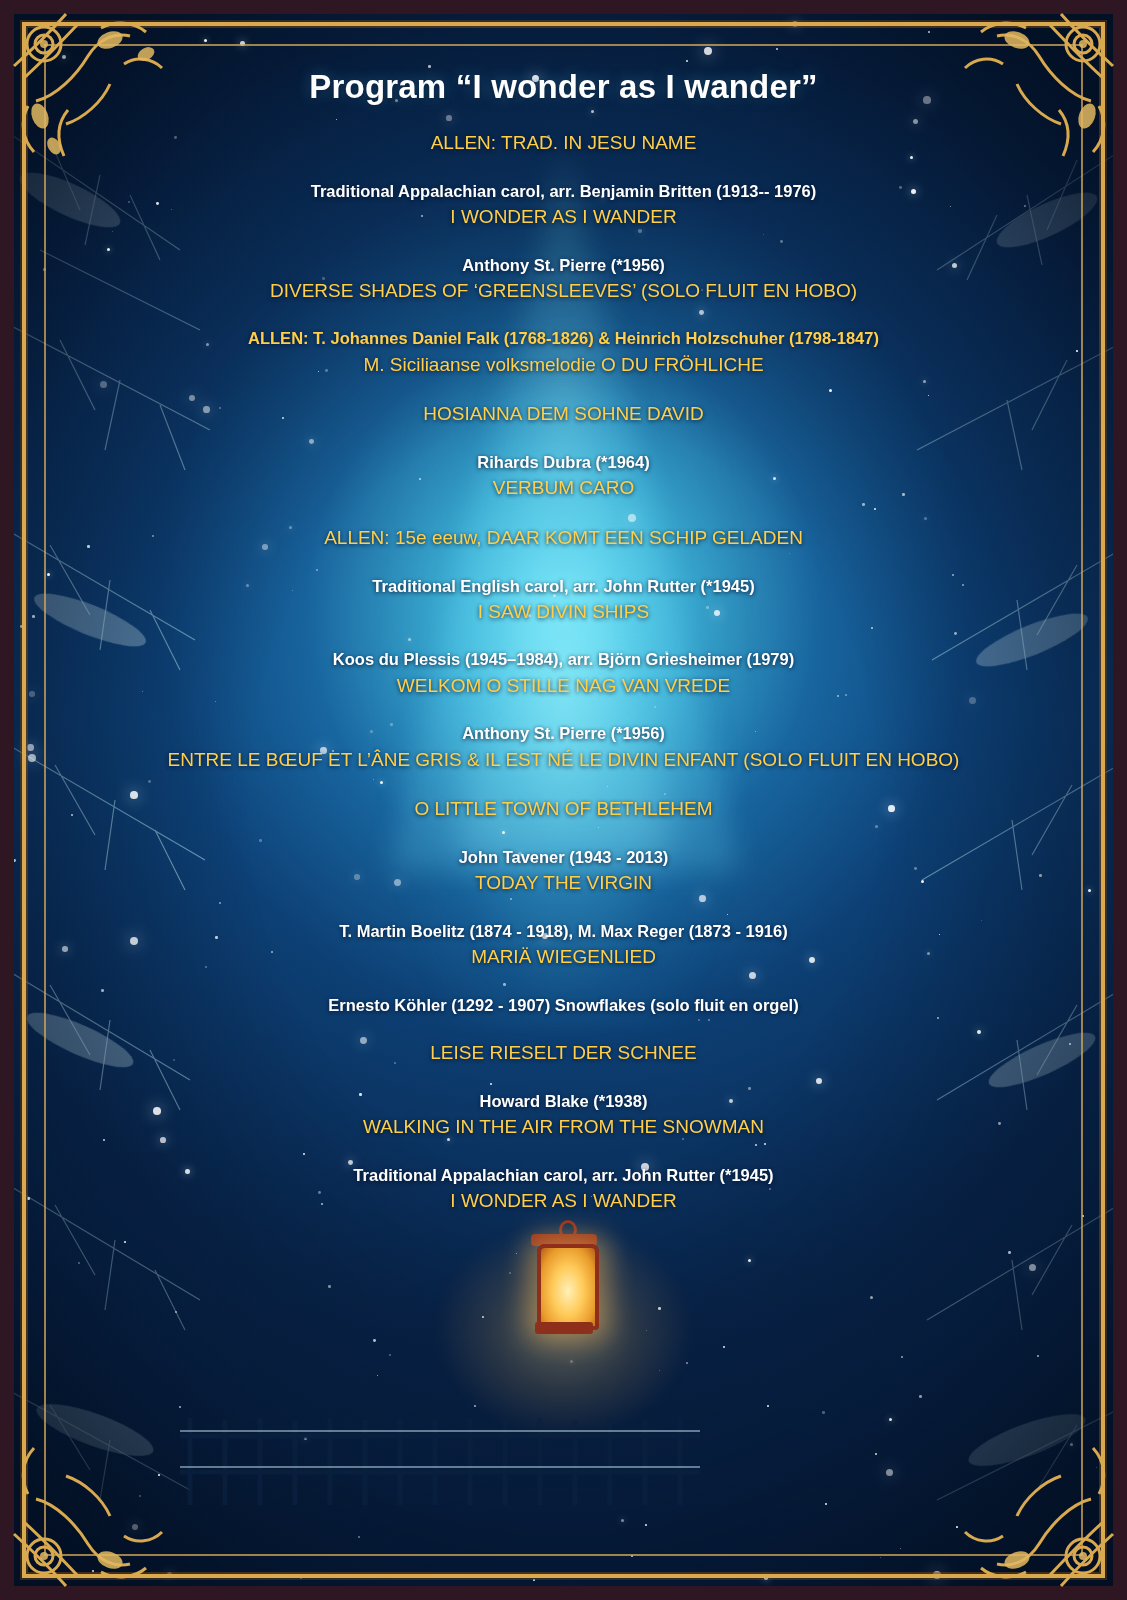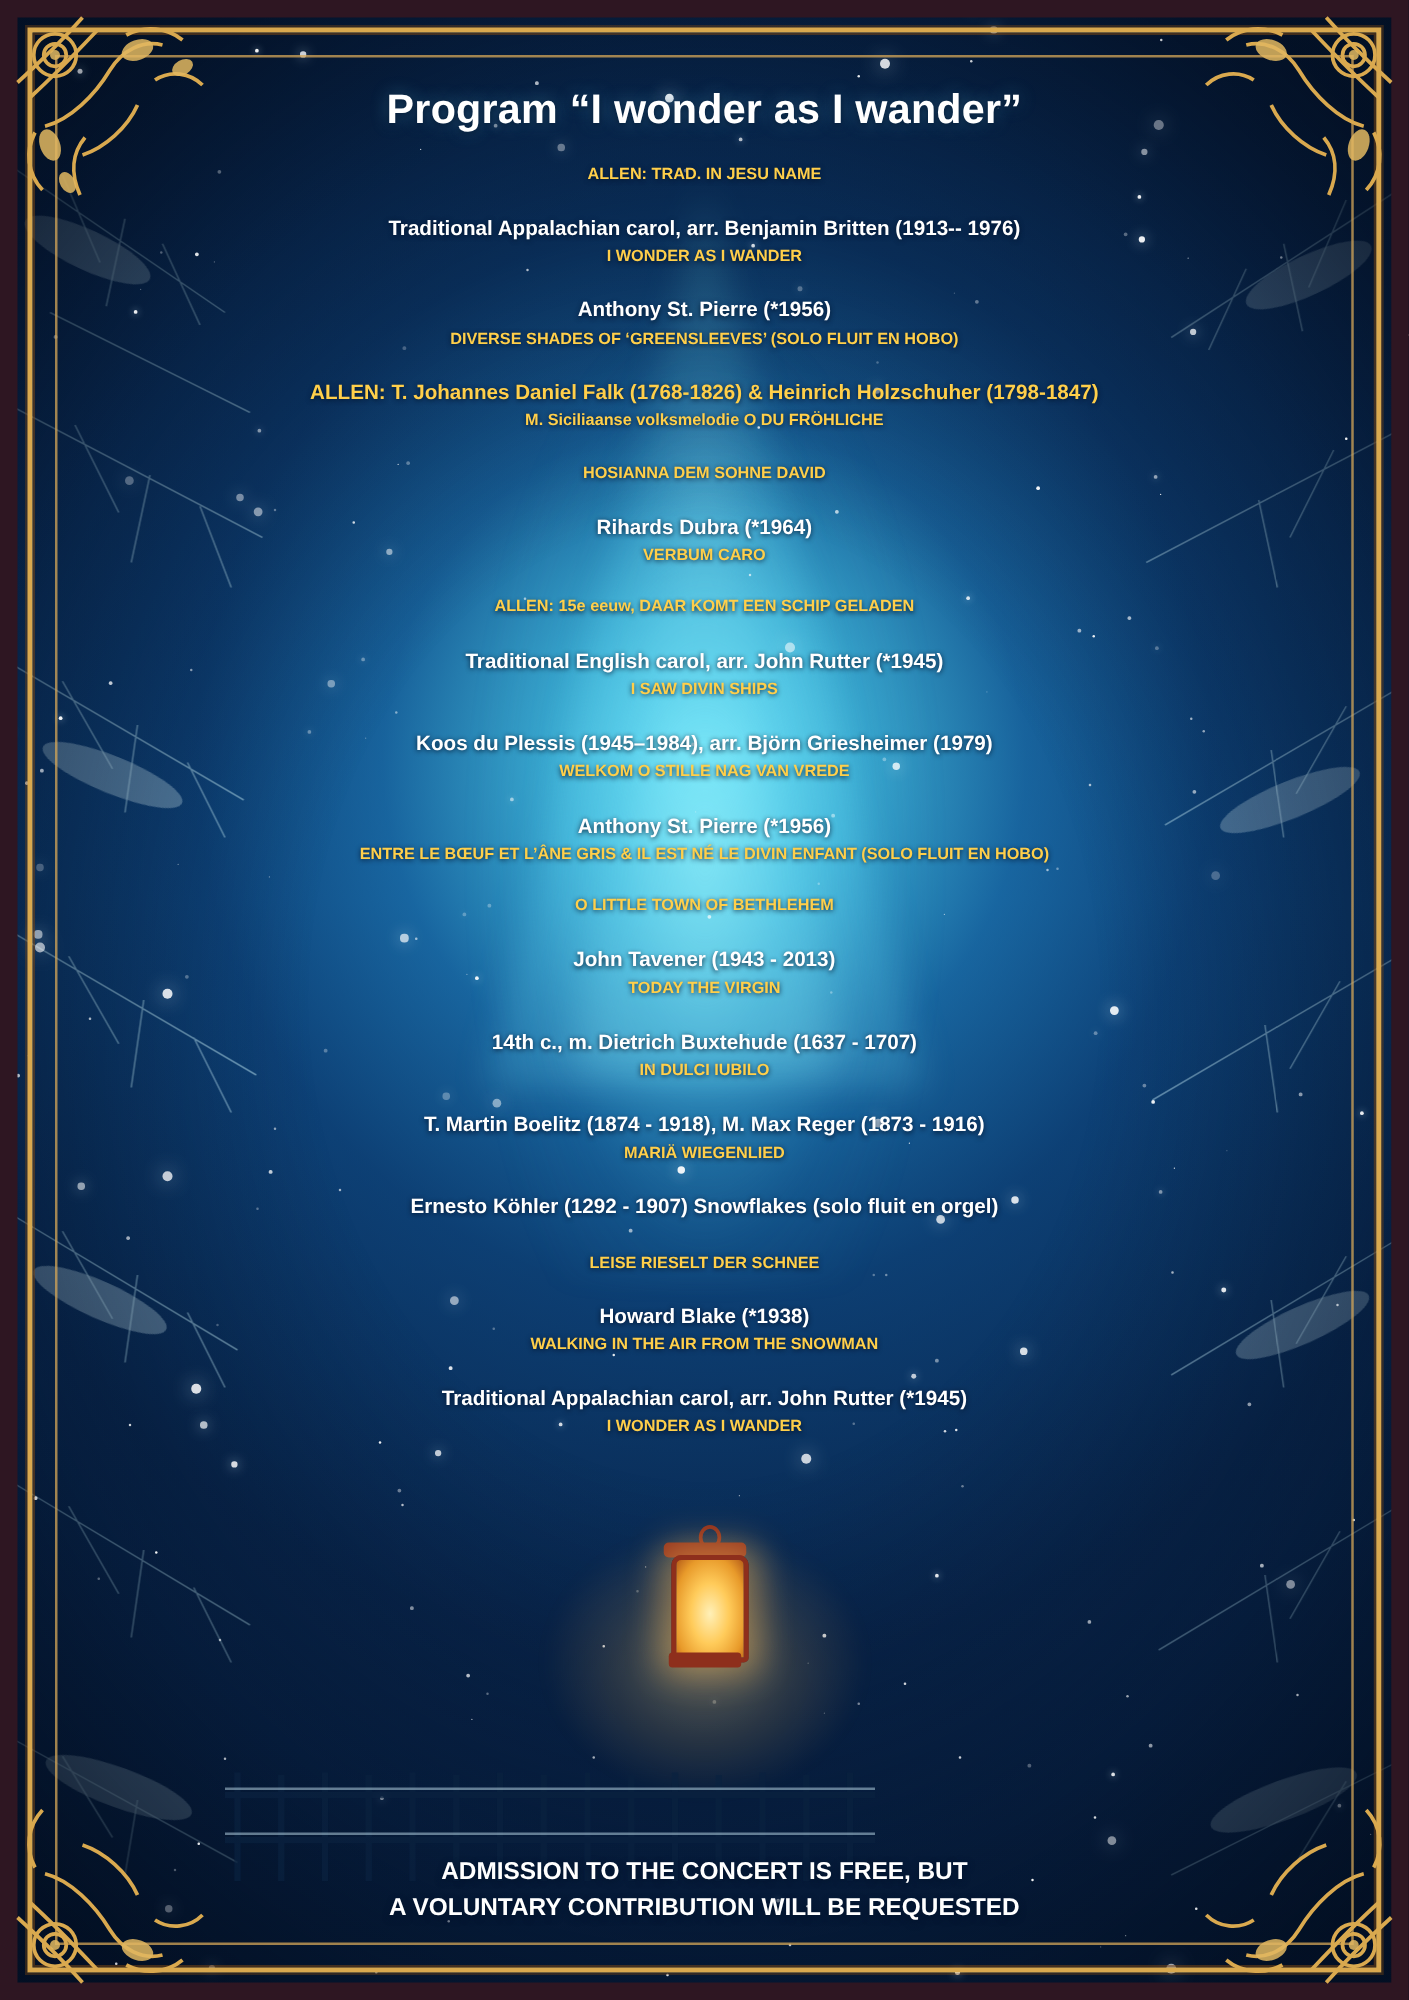--- a/index.html
+++ b/index.html
@@ -204,22 +204,22 @@
     margin-top: 24px;
   }
   .piece .composer {
     font-size: 16.5px;
     font-weight: bold;
     color: #ffffff;
     line-height: 1.35;
     text-shadow: 0 1px 4px rgba(0,18,42,0.9);
   }
   .piece .work {
-    font-size: 13px;
-    font-weight: bold;
+    font-size: 19px;
+    font-weight: normal;
     color: #ffcf4a;
     line-height: 1.35;
     margin-top: 2px;
     text-shadow: 0 1px 4px rgba(0,18,42,0.9);
   }
   .piece.gold-all .composer {
     color: #ffcf4a;
   }
   .piece.single .work { margin-top: 0; }
 
@@ -671,41 +671,33 @@
           <div class="work">ENTRE LE BŒUF ET L’ÂNE GRIS &amp; IL EST NÉ LE DIVIN ENFANT (SOLO FLUIT EN HOBO)</div>
         </div>
         <div class="piece">
           <div class="work">O LITTLE TOWN OF BETHLEHEM</div>
         </div>
         <div class="piece">
           <div class="composer">John Tavener (1943 - 2013)</div>
           <div class="work">TODAY THE VIRGIN</div>
         </div>
         <div class="piece">
-          <div class="composer">14th c., m. Dietrich Buxtehude (1637 - 1707)</div>
-          <div class="work">IN DULCI IUBILO</div>
-        </div>
-        <div class="piece">
           <div class="composer">T. Martin Boelitz (1874 - 1918),  M. Max Reger (1873 - 1916)</div>
           <div class="work">MARIÄ WIEGENLIED</div>
         </div>
         <div class="piece single">
           <div class="composer">Ernesto Köhler (1292 - 1907) Snowflakes (solo fluit en orgel)</div>
         </div>
         <div class="piece gold-all">
           <div class="work">LEISE RIESELT DER SCHNEE</div>
         </div>
         <div class="piece">
           <div class="composer">Howard Blake (*1938)</div>
           <div class="work">WALKING IN THE AIR FROM THE SNOWMAN</div>
         </div>
         <div class="piece">
           <div class="composer">Traditional Appalachian carol, arr. John Rutter (*1945)</div>
           <div class="work">I WONDER AS I WANDER</div>
         </div>
       </div>
 
-    <div class="footer">
-      <div>ADMISSION TO THE CONCERT IS FREE, BUT</div>
-      <div>A VOLUNTARY CONTRIBUTION WILL BE REQUESTED</div>
-    </div>
   </div>
 </div>
 
 </body></html>

